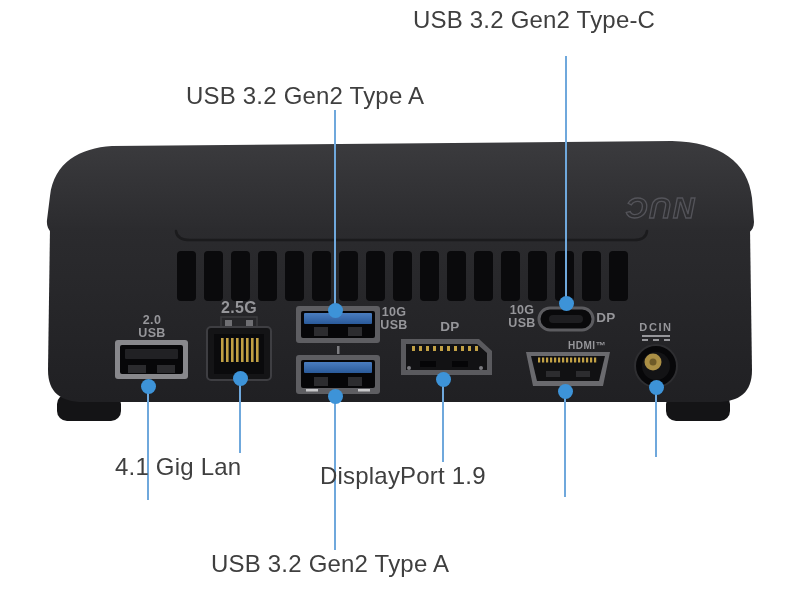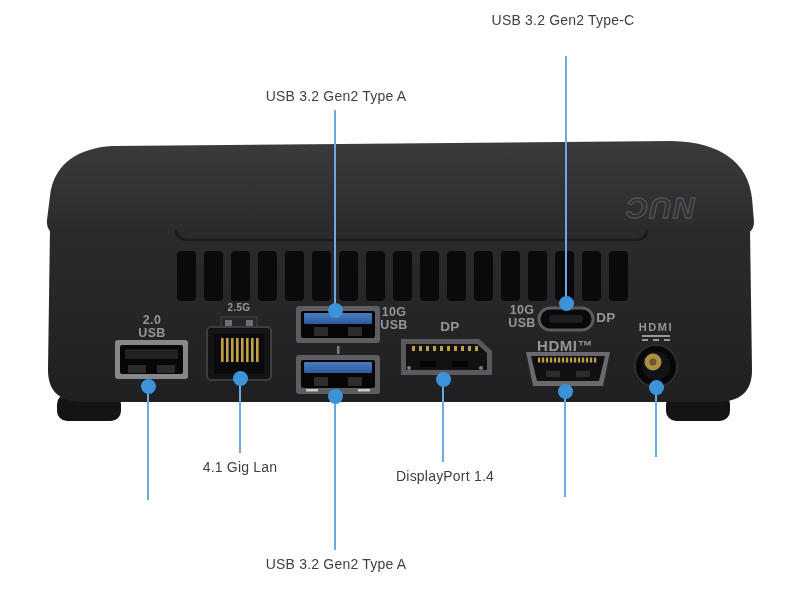--- a/index.html
+++ b/index.html
@@ -4,32 +4,32 @@
 <style>
   html,body{margin:0;padding:0;}
   body{background:#fff;}
   .stage{
     position:relative;width:800px;height:600px;overflow:hidden;
     background:var(--background,#ffffff);
     font-family:"Liberation Sans",sans-serif;
   }
   
   .callout-label{
-    position:absolute;font-size:14px;line-height:24px;letter-spacing:.2px;
-    color:var(--label-text,#3f3f3f);text-align:center;
+    position:absolute;font-size:24px;line-height:24px;letter-spacing:.2px;
+    color:var(--label-text,#3f3f3f);
   }
   .leader{position:absolute;width:2px;background:var(--callout-line,#6FA8DC);}
   .dot{position:absolute;width:15px;height:15px;border-radius:50%;background:var(--callout-dot,#3D93D8);}
   
   .pl{
     position:absolute;color:var(--device-label-text,#96969A);
     font-weight:bold;font-size:12.5px;line-height:13px;letter-spacing:.3px;text-align:center;
   }
   .pl.small{font-size:11px;letter-spacing:1.6px;}
-  .pl.hdmi{font-size:15px;font-weight:800;letter-spacing:.5px;}
+  .pl.hdmi{font-size:10px;font-weight:800;letter-spacing:.5px;text-align:right;}
   .pl.dp{font-size:13.5px;}
   .dc-sym{position:absolute;width:28px;}
   .dc-sym .solid{height:0;border-top:2px solid var(--device-label-text,#96969A);margin-bottom:2px;}
   .dc-sym .dash{height:0;border-top:2px dashed var(--device-label-text,#96969A);}
 </style>
 </head>
 <body>
 
 <div class="stage">
 
@@ -161,33 +161,33 @@
       <circle cx="656" cy="366" r="14" fill="#131315"></circle>
       <circle cx="653" cy="362" r="8.5" fill="#ab8f45"></circle>
       <circle cx="653" cy="362" r="3.5" fill="#6e5a28"></circle>
     </g>
   </svg>
 
   <div class="pl" style="left:127px;top:314px;width:50px;">
     <div>2.0</div>
     <div>USB</div>
   </div>
-  <div class="pl" style="left:214px;top:301px;width:50px;font-size:10px;">2.5G</div>
+  <div class="pl" style="left:214px;top:301px;width:50px;font-size:16px;">2.5G</div>
   <div class="pl" style="left:378px;top:306px;width:32px;">
     <div>10G</div>
     <div>USB</div>
   </div>
   <div class="pl dp" style="left:435px;top:320px;width:30px;">DP</div>
   <div class="pl" style="left:504px;top:304px;width:36px;">
     <div>10G</div>
     <div>USB</div>
   </div>
   <div class="pl dp" style="left:592px;top:311px;width:28px;">DP</div>
   <div class="pl hdmi" style="left:524px;top:339px;width:82px;">HDMI™</div>
-  <div class="pl small" style="left:633px;top:321px;width:46px;">HDMI</div>
+  <div class="pl small" style="left:633px;top:321px;width:46px;">DCIN</div>
   <div class="dc-sym" style="left:642px;top:335px;">
     <div class="solid"></div>
       <div class="dash"></div>
   </div>
 
   <div class="leader" style="left:334px;top:110px;height:196px;"></div>
   <div class="leader" style="left:565px;top:56px;height:243px;"></div>
   <div class="leader" style="left:147px;top:390px;height:110px;"></div>
   <div class="leader" style="left:239px;top:383px;height:70px;"></div>
   <div class="leader" style="left:442px;top:383px;height:79px;"></div>
@@ -202,16 +202,16 @@
   <div class="dot" style="left:435.5px;top:371.5px;"></div>
   <div class="dot" style="left:327.5px;top:388.5px;"></div>
   <div class="dot" style="left:557.5px;top:383.5px;"></div>
   <div class="dot" style="left:648.5px;top:379.5px;"></div>
 
   <div class="callout-label" style="left:186px;top:84px;width:300px;">USB 3.2 Gen2 Type A</div>
   <div class="callout-label" style="left:413px;top:8px;width:300px;">
     <div>USB 3.2 Gen2 Type-C</div>
   </div>
   <div class="callout-label" style="left:115px;top:455px;width:250px;">4.1 Gig Lan</div>
-  <div class="callout-label" style="left:320px;top:464px;width:250px;">DisplayPort 1.4</div>
+  <div class="callout-label" style="left:320px;top:464px;width:250px;">DisplayPort 1.9</div>
   <div class="callout-label" style="left:211px;top:552px;width:250px;">USB 3.2 Gen2 Type A</div>
 
 </div>
 
 </body></html>

